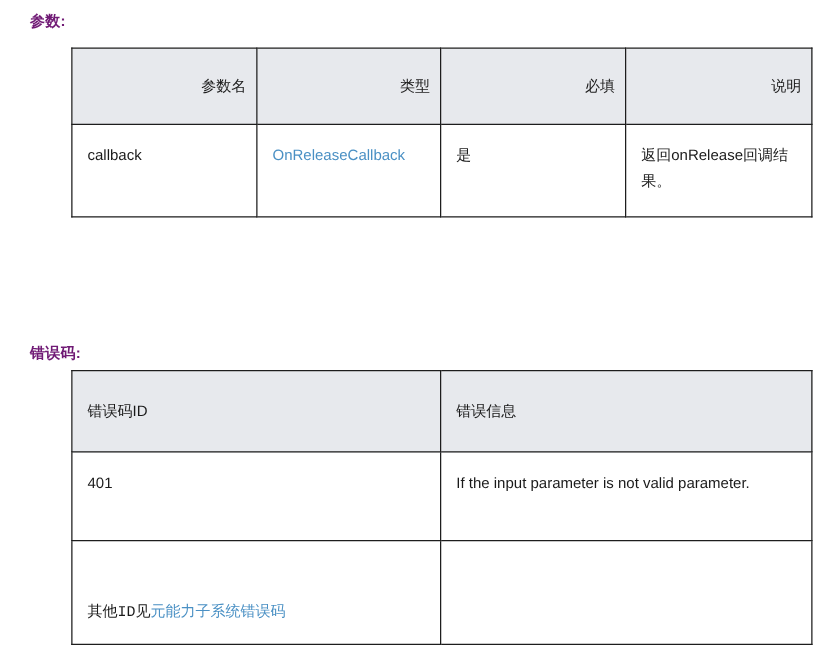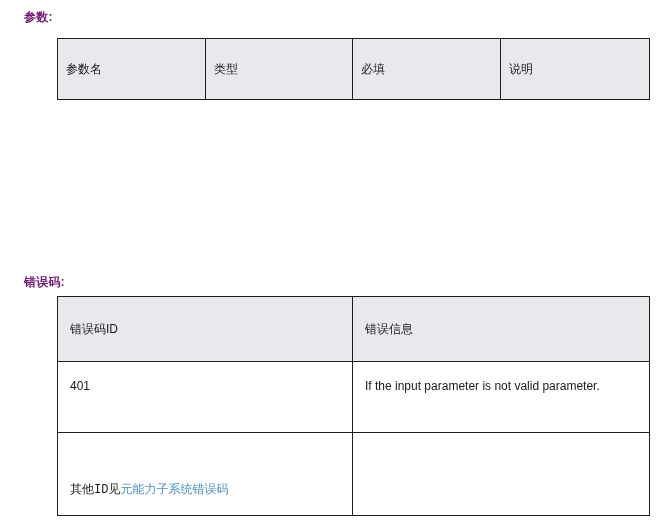--- a/index.html
+++ b/index.html
@@ -41,21 +41,21 @@
     font-size: 12px;
     color: #1a1a1a;
     vertical-align: top;
     line-height: 1.75;
   }
 
   
   #params-table { top: 38px; }
   #params-table thead th {
     background: #e7e9ed;
-    text-align: left;
+    text-align: right;
     height: 60px;
     vertical-align: middle;
     padding: 0 8px;
     font-size: 12px;
   }
   #params-table tbody td {
     padding: 14px 12px 0 12px;
     text-align: left;
   }
   #params-table tbody tr.row-type td { height: 63px; }
@@ -110,20 +110,28 @@
   </colgroup>
   <thead>
     <tr>
       <th>参数名</th>
       <th>类型</th>
       <th>必填</th>
       <th>说明</th>
     </tr>
   </thead>
   <tbody>
+    <tr class="row-callback">
+      <td>callback</td>
+      <td>
+        <a class="link" href="#">OnReleaseCallback</a>
+      </td>
+      <td>是</td>
+      <td>返回onRelease回调结果。</td>
+    </tr>
   </tbody>
 </table>
 
 <div class="section-label" id="label-errcodes">错误码:</div>
 
 <table class="doc-table" id="errcodes-table">
   <colgroup>
     <col class="col-errid">
       <col class="col-errmsg">
   </colgroup>

